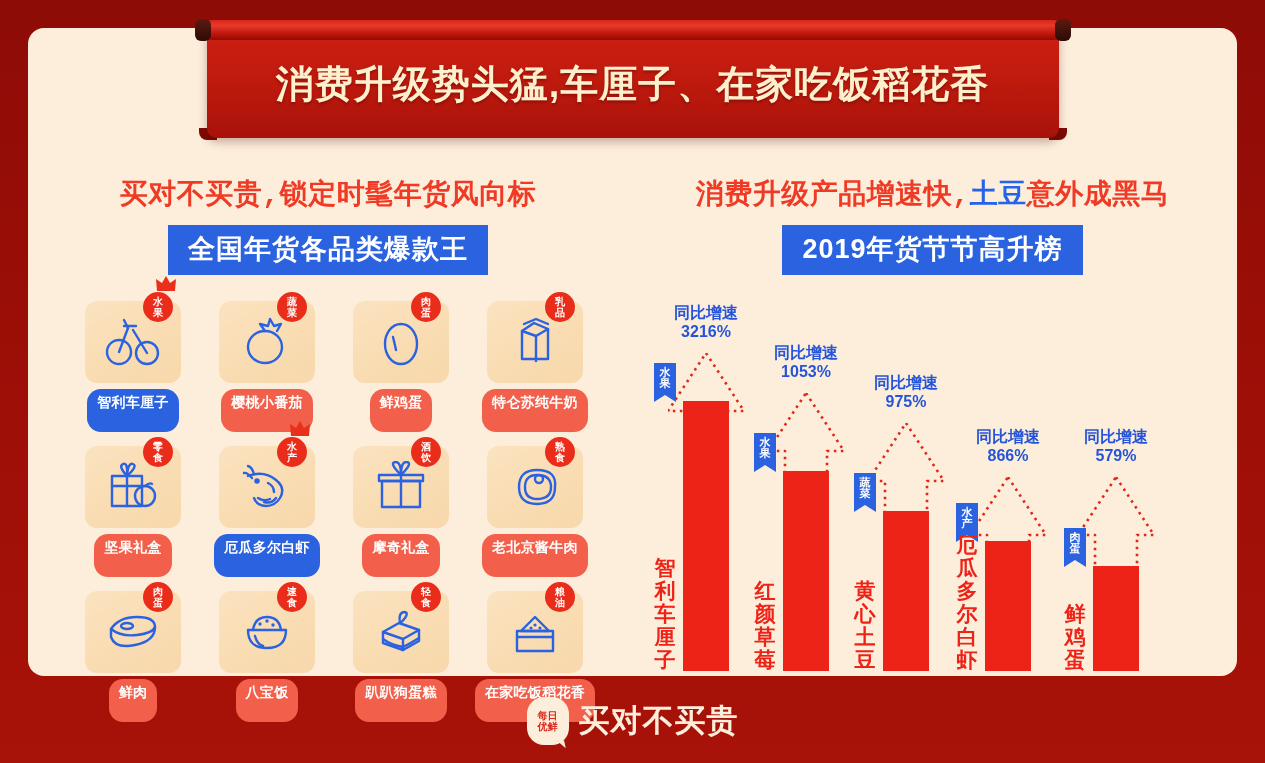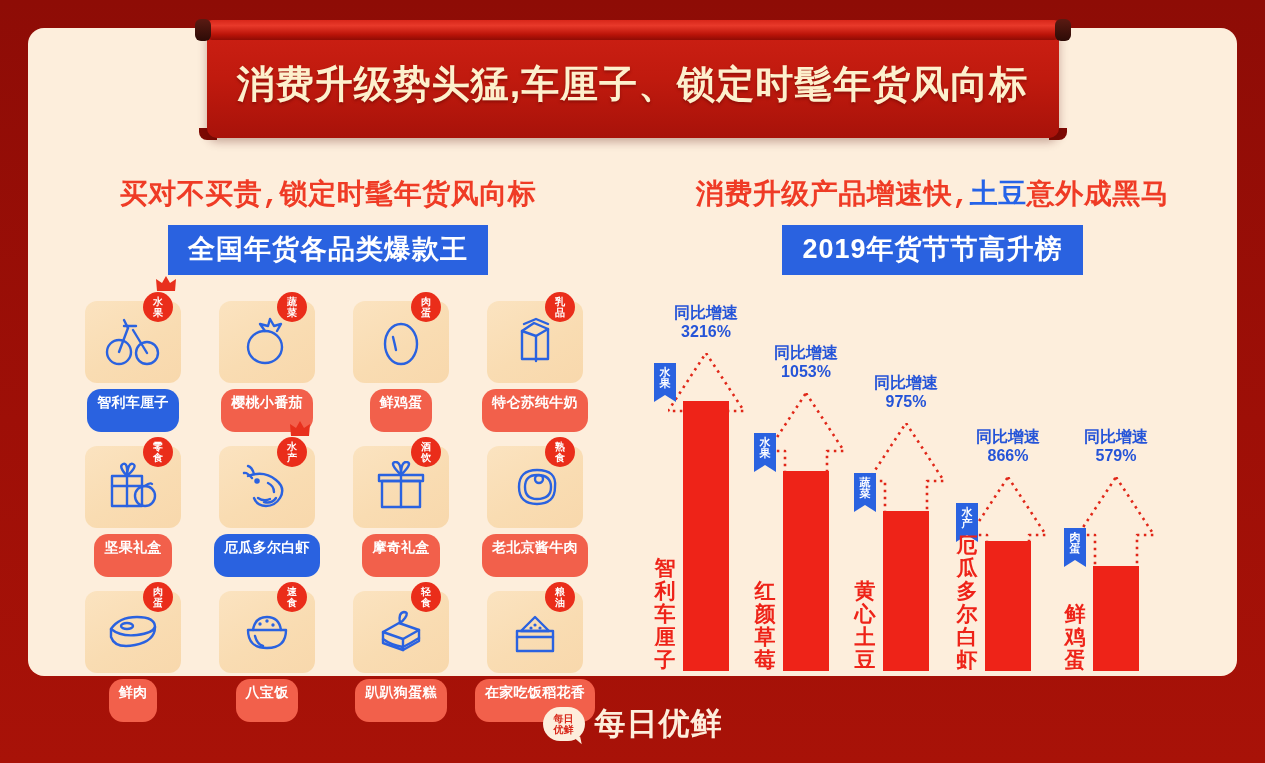--- a/index.html
+++ b/index.html
@@ -209,21 +209,21 @@
   }
   .vlabel b { display: block; font-weight: 700; }
 
   
   .logo {
     position: absolute; left: 50%; bottom: 18px;
     transform: translateX(-50%);
     display: flex; align-items: center; gap: 10px;
   }
   .logo-mark {
-    width: 42px; height: 34px;
+    width: 42px; height: 48px;
     border-radius: 17px;
     background: #fdeedc;
     display: flex; align-items: center; justify-content: center;
     flex-direction: column;
     color: #d8281a; font-size: 10px; font-weight: 700; line-height: 11px;
     position: relative;
   }
   .logo-mark::after{
     content:"";
     position:absolute; right:4px; bottom:-4px;
@@ -245,21 +245,21 @@
 
   <div class="card"></div>
 
   <div class="banner-wrap">
     <div class="rod"></div>
     <div class="rod-cap left"></div>
     <div class="rod-cap right"></div>
     <div class="banner-fold l"></div>
     <div class="banner-fold r"></div>
     <div class="banner">
-      <div class="banner-title">消费升级势头猛,车厘子、锁定时髦年货风向标</div>
+      <div class="banner-title">消费升级势头猛,车厘子、在家吃饭稻花香</div>
     </div>
   </div>
 
   <div class="columns">
 
     <div class="col left">
       <div class="sec-head">买对不买贵,锁定时髦年货风向标</div>
       <div class="sec-sub">全国年货各品类爆款王</div>
       <div class="grid" id="product-grid">
           <div class="cell">
@@ -650,16 +650,16 @@
   </div>
         </div>
     </div>
   </div>
 
   <div class="logo">
     <div class="logo-mark">
       <span>每日</span>
       <span>优鲜</span>
     </div>
-    <div class="logo-text">每日优鲜</div>
+    <div class="logo-text">买对不买贵</div>
   </div>
 
 </div>
 
 </body></html>

